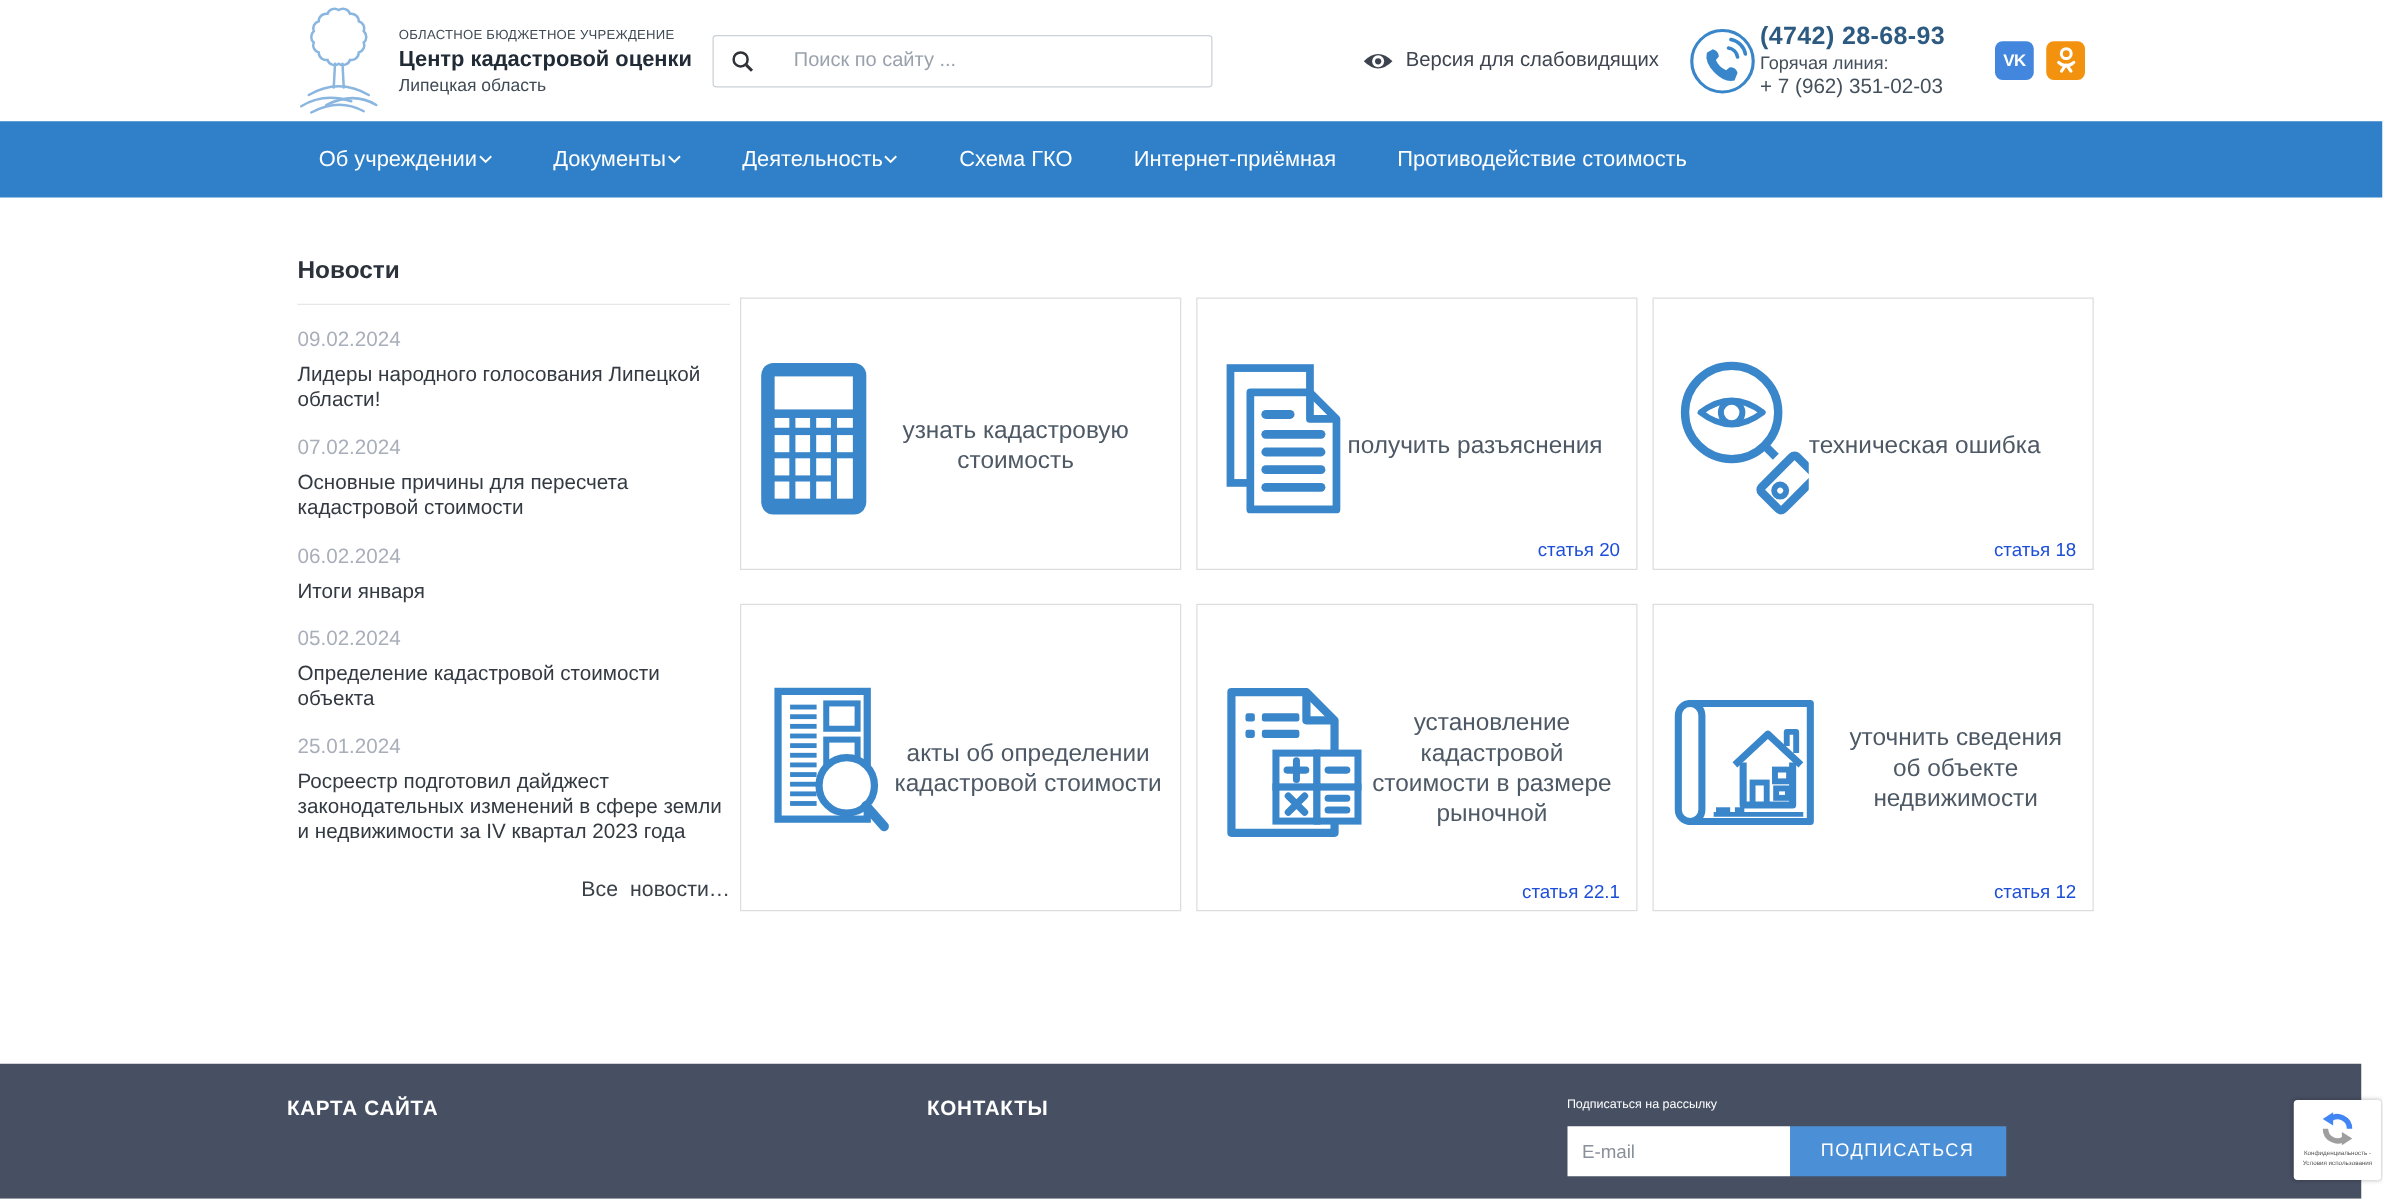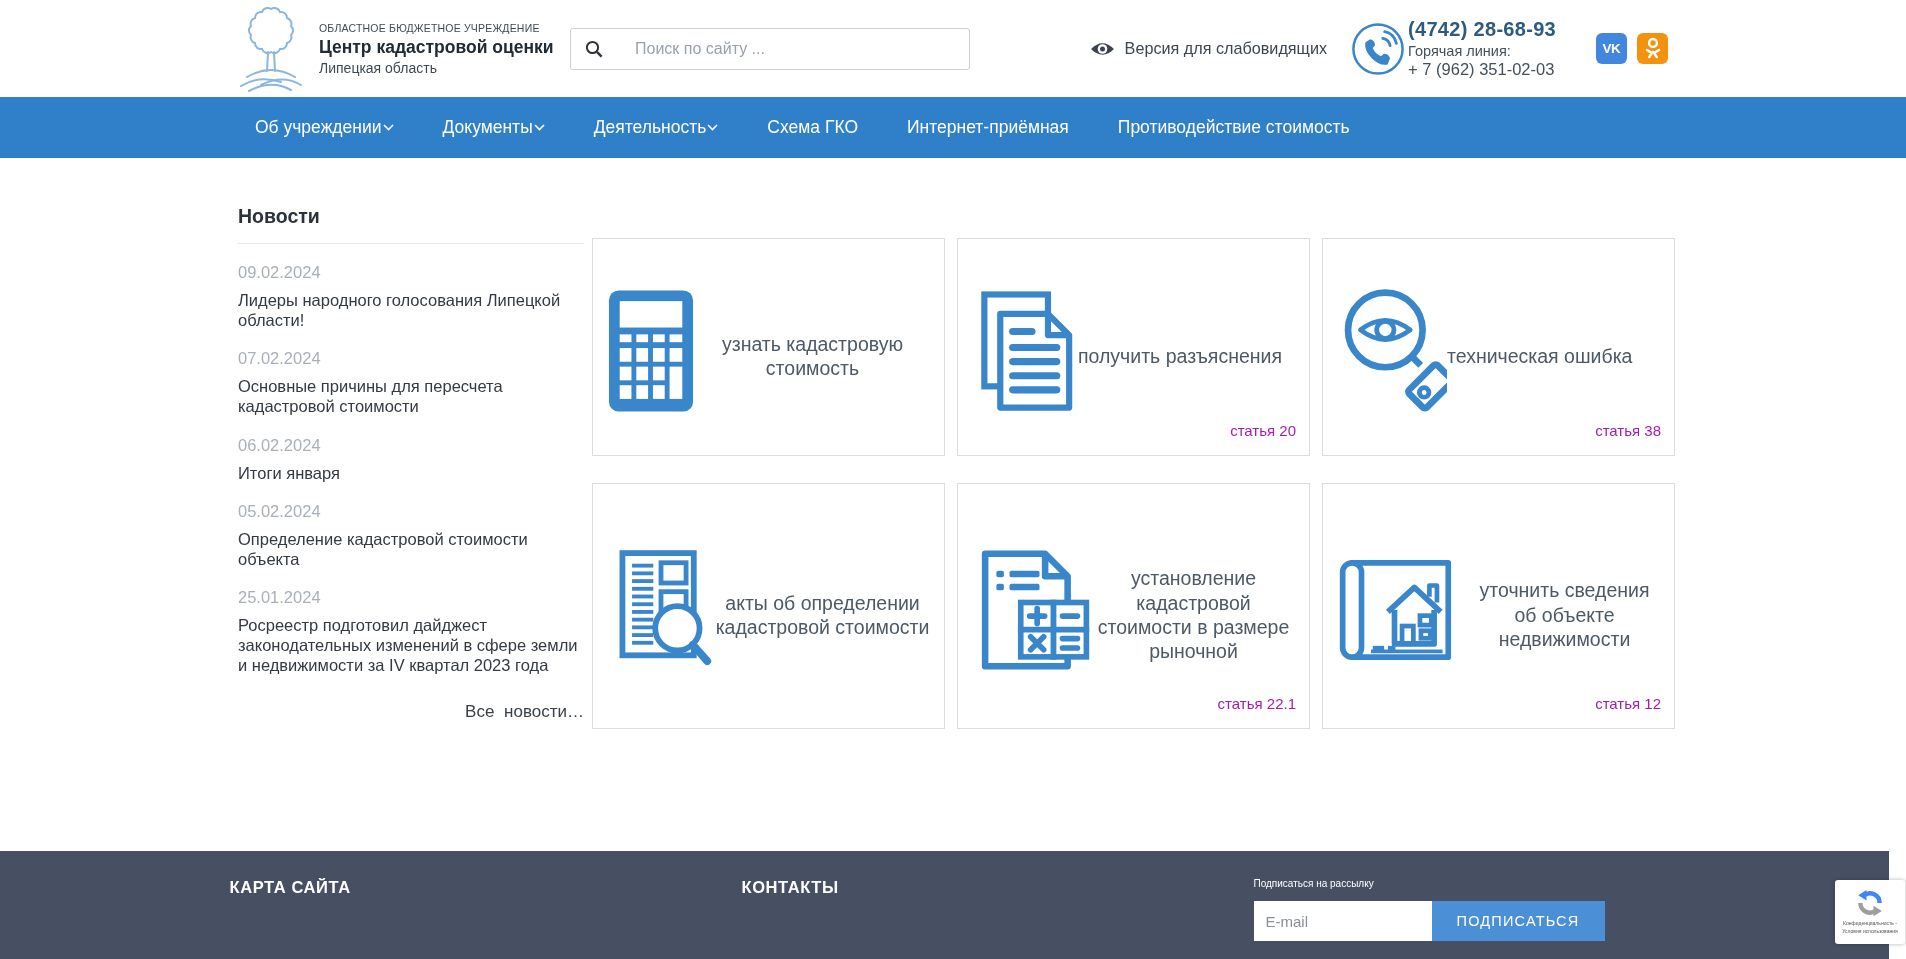--- a/index.html
+++ b/index.html
@@ -59,21 +59,21 @@
   .all-news { margin-top:27px; text-align:right; font-size:17px; color:#3a4047;
     word-spacing:5px; cursor:pointer; }
 
   .cards { display:grid; grid-template-columns:repeat(3,353px); grid-template-rows:218px 246px;
     gap:27px 12px; margin-top:33px; }
   .card { border:1px solid #dddddd; background:#fff; position:relative;
     display:flex; align-items:center; padding:16px 14px 8px; cursor:pointer; }
   .card-icon { height:152px; display:flex; align-items:center; justify-content:center; }
   .card:nth-child(n+4) .card-icon { height:164px; }
   .card-caption { font-size:19.5px; color:#4e5966; text-align:center; line-height:1.25; margin-top:10px; }
-  .card-article { position:absolute; right:13px; bottom:16px; font-size:15px; color:#a21caf; }
+  .card-article { position:absolute; right:13px; bottom:6px; font-size:15px; color:#1d4ed8; }
 
   
   footer { position:absolute; left:0; right:17px; bottom:0; height:108px; background:#475063; }
   .footer-inner { display:flex; padding-top:27px; }
   .f-col1 { width:512px; } .f-col2 { width:512px; }
   .f-head { color:#fff; font-weight:bold; font-size:16.5px; letter-spacing:.6px; cursor:pointer; }
   .f-sub-label { color:#fff; font-size:10px; margin-bottom:12px; }
   .sub-form { display:flex; }
   .email-input { width:178px; height:40px; border:none; outline:none; padding:0 12px;
     font-size:15px; color:#333; font-family:"Liberation Sans", sans-serif; }
@@ -276,21 +276,21 @@
             <path d="M24 46 Q50 26 76 46 Q50 66 24 46 Z" fill="none" stroke="#3a86ca" stroke-width="5" stroke-linejoin="round"></path>
             <circle cx="50" cy="46" r="9" fill="none" stroke="#3a86ca" stroke-width="5"></circle>
             <line x1="78" y1="74" x2="87" y2="83" stroke="#3a86ca" stroke-width="7"></line>
             <g transform="rotate(45 97 105)">
               <rect x="84" y="84" width="26" height="42" rx="3" fill="#fff" stroke="#3a86ca" stroke-width="7"></rect>
               <circle cx="97" cy="114" r="5" fill="none" stroke="#3a86ca" stroke-width="5"></circle>
             </g>
           </svg>
         </div>
         <div class="card-caption">техническая ошибка</div>
-        <div class="card-article">статья 38</div>
+        <div class="card-article">статья 18</div>
       </div>
 
       <div class="card">
         <div class="card-icon">
           <svg width="108" height="126" viewBox="0 0 112 130">
             <rect x="16" y="6" width="74" height="106" fill="#fff" stroke="#3a86ca" stroke-width="6"></rect>
             <g fill="#3a86ca">
               <rect x="26" y="17" width="22" height="4"></rect>
                 <rect x="26" y="25" width="22" height="4"></rect>
               <rect x="26" y="33" width="22" height="4"></rect>

